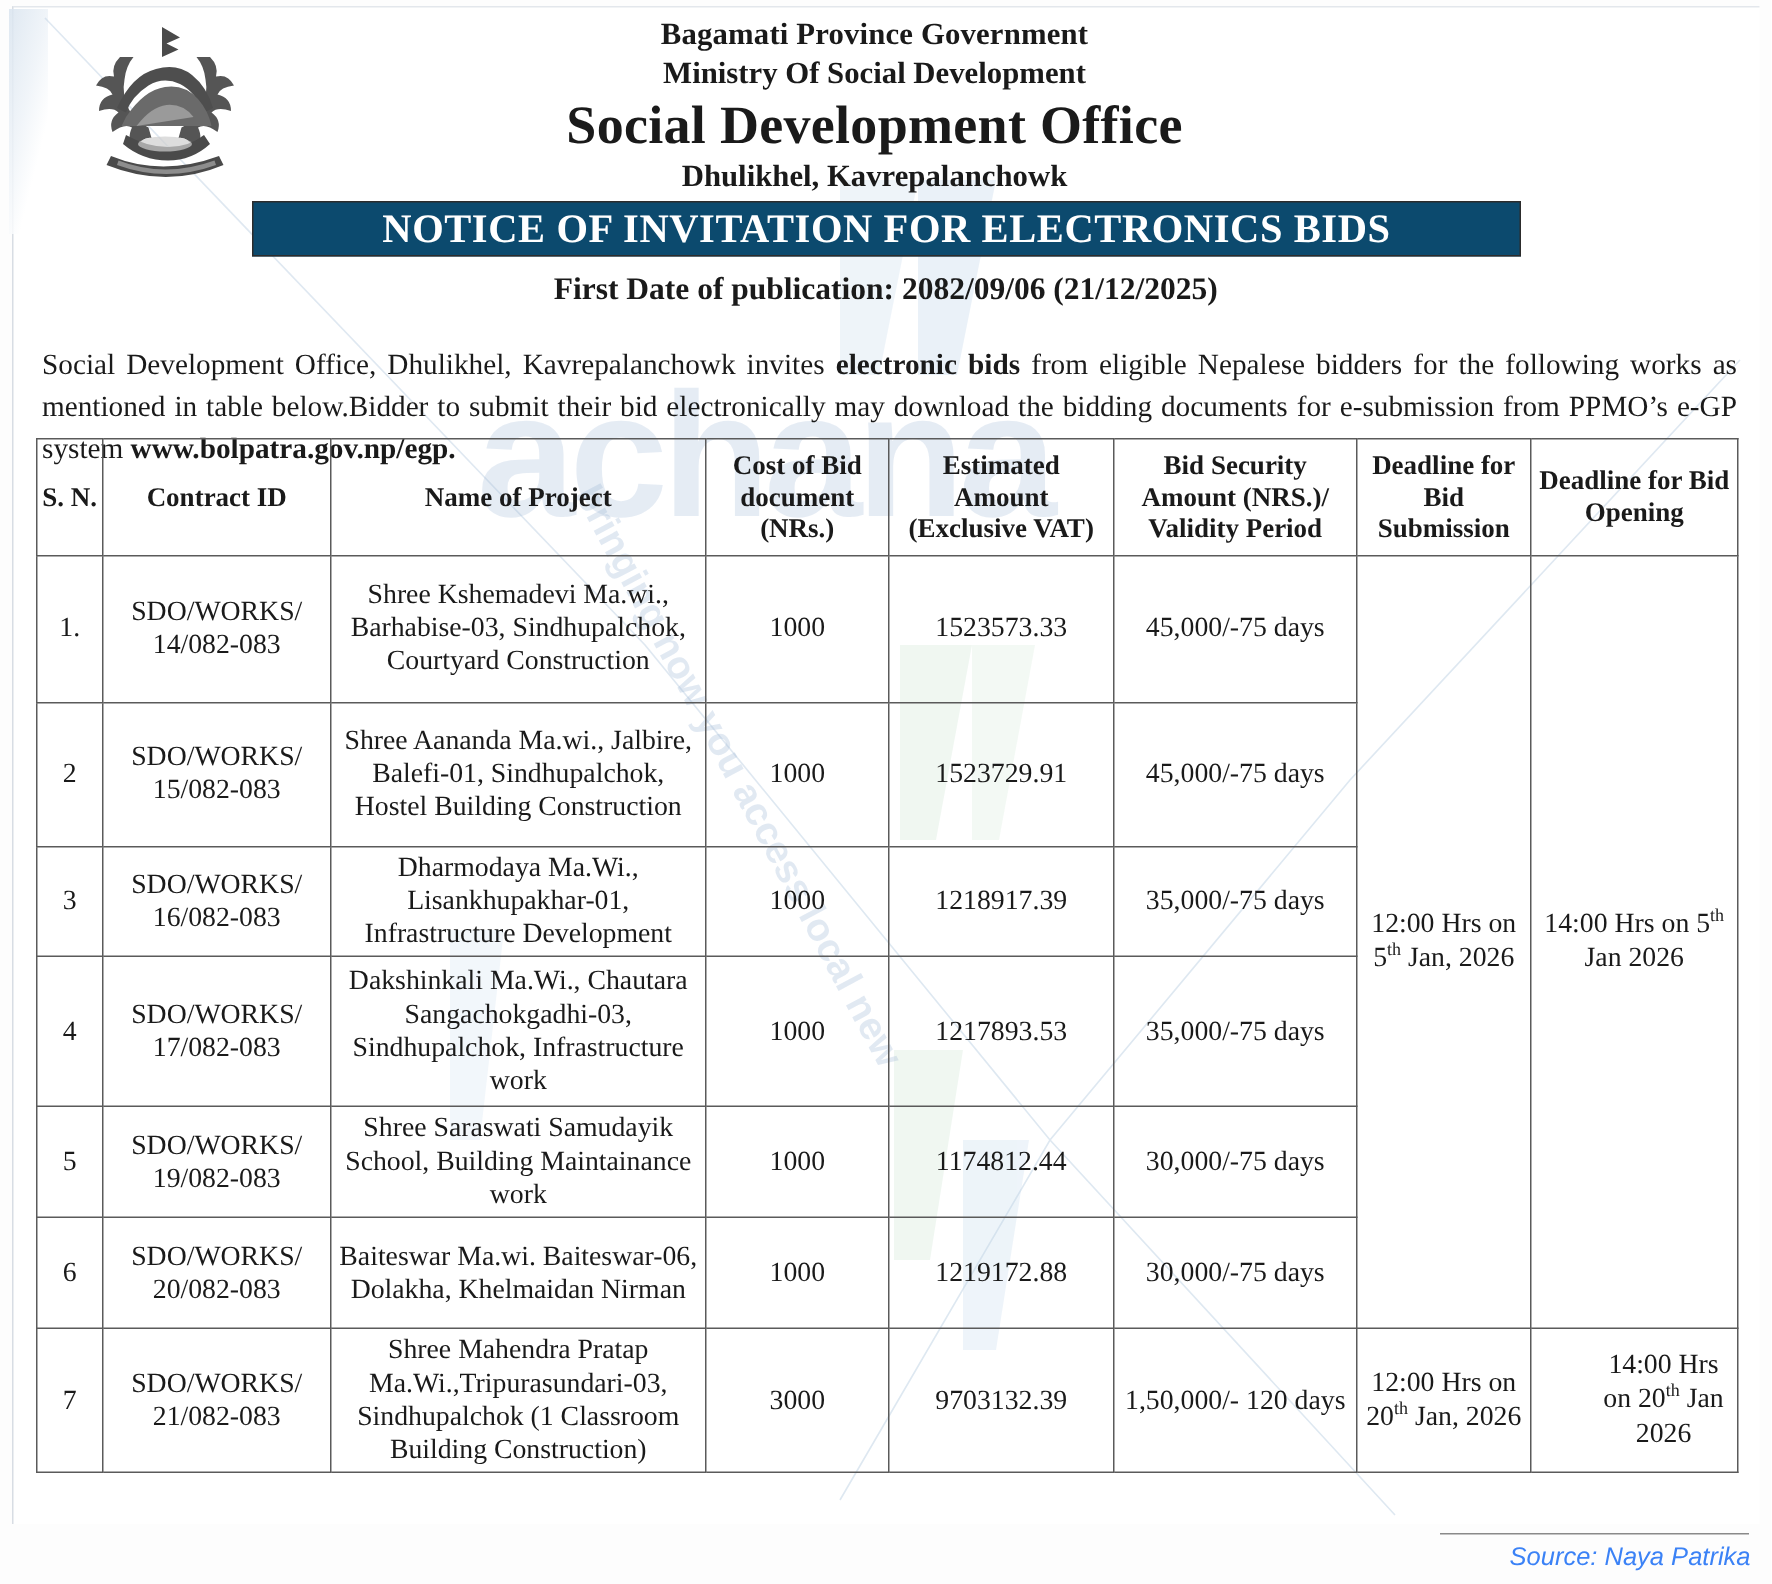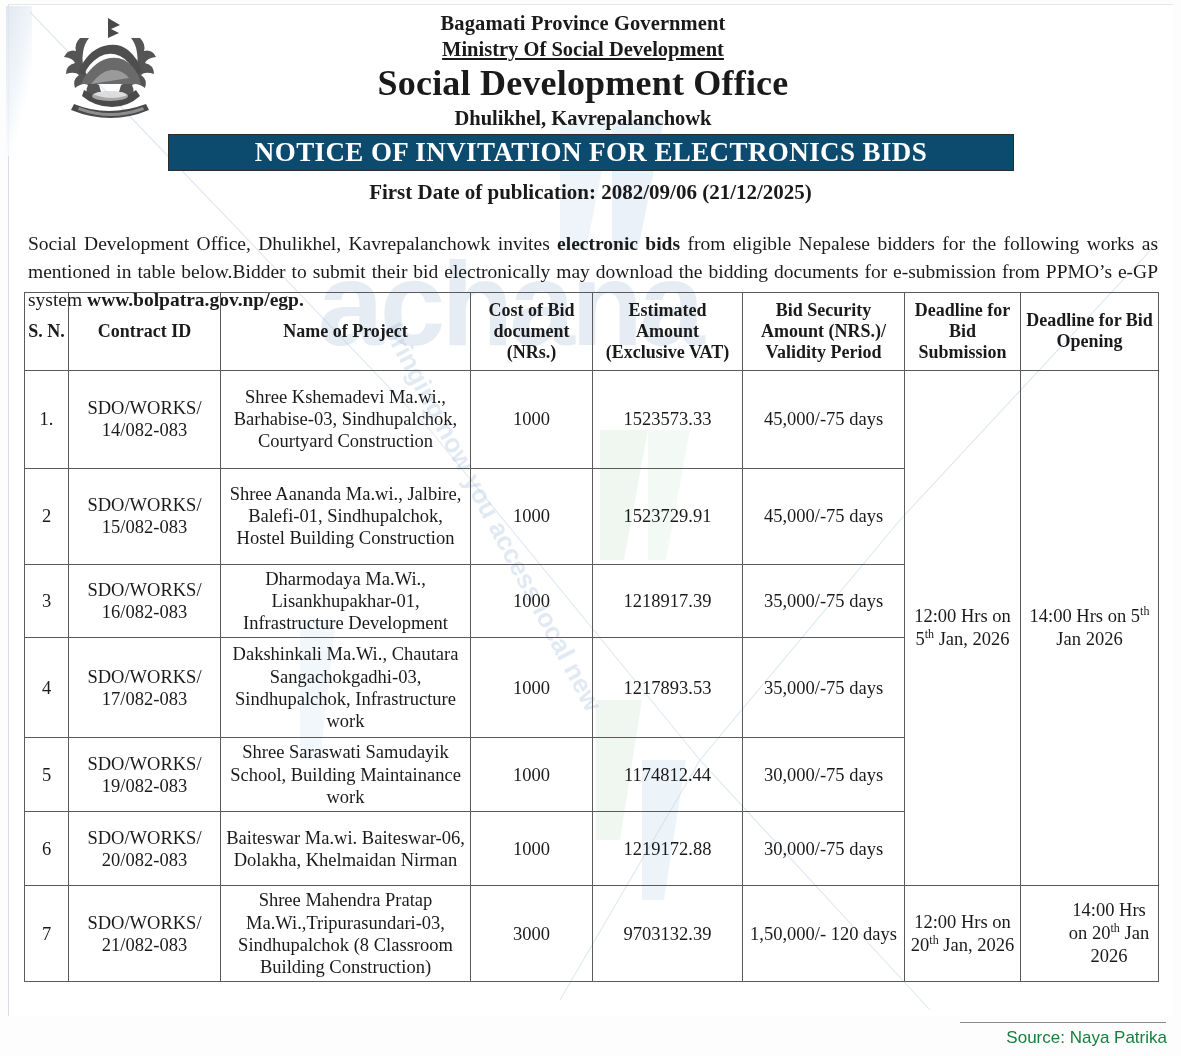--- a/index.html
+++ b/index.html
@@ -96,21 +96,20 @@
   .org-line1 {
     font-size: 20.5px;
     font-weight: bold;
     letter-spacing: .1px;
     line-height: 1.28;
   }
   .org-line2 {
     font-size: 20.5px;
     font-weight: bold;
     line-height: 1.28;
-    text-decoration: underline;
   }
   .org-office {
     font-size: 36px;
     font-weight: bold;
     line-height: 1.12;
     margin-top: 1px;
     letter-spacing: .2px;
   }
   .org-place {
     font-size: 20.5px;
@@ -210,22 +209,23 @@
     position: absolute;
     left: 960px; top: 1022px;
     width: 206px; height: 0;
     border-top: 1px solid #8a8a8a;
     z-index: 3;
   }
   #source {
     position: absolute;
     right: 14px; top: 1028px;
     font-size: 17px;
+    font-style: italic;
     font-family: "Liberation Sans", sans-serif;
-    color: #15803d;
+    color: #3b82f6;
     z-index: 3;
   }
 </style>
 </head>
 <body>
 
 <div id="page">
   <div id="sheet-edge"></div>
   <div id="corner-fold"></div>
 
@@ -366,21 +366,21 @@
           <td class="cell-sn">6</td>
           <td class="cell-cid">SDO/WORKS/ 20/082-083</td>
           <td class="cell-proj">Baiteswar Ma.wi. Baiteswar-06, Dolakha, Khelmaidan Nirman</td>
           <td class="cell-cost">1000</td>
           <td class="cell-est">1219172.88</td>
           <td class="cell-sec">30,000/-75 days</td>
         </tr>
         <tr style="height: 96px;">
           <td class="cell-sn">7</td>
           <td class="cell-cid">SDO/WORKS/ 21/082-083</td>
-          <td class="cell-proj">Shree Mahendra Pratap Ma.Wi.,Tripurasundari-03, Sindhupalchok (8 Classroom Building Construction)</td>
+          <td class="cell-proj">Shree Mahendra Pratap Ma.Wi.,Tripurasundari-03, Sindhupalchok (1 Classroom Building Construction)</td>
           <td class="cell-cost">3000</td>
           <td class="cell-est">9703132.39</td>
           <td class="cell-sec">1,50,000/- 120 days</td>
           <td style="line-height: 1.25;"><span>12:00 Hrs</span> <span>on 20<sup>th</sup> Jan, 2026</span></td>
           <td style="line-height: 1.25; padding-left: 43px;"><span>14:00 Hrs  on</span> <span>20<sup>th</sup> Jan 2026</span></td>
         </tr>
       </tbody>
   </table>
 
   <div id="footer-rule"></div>

